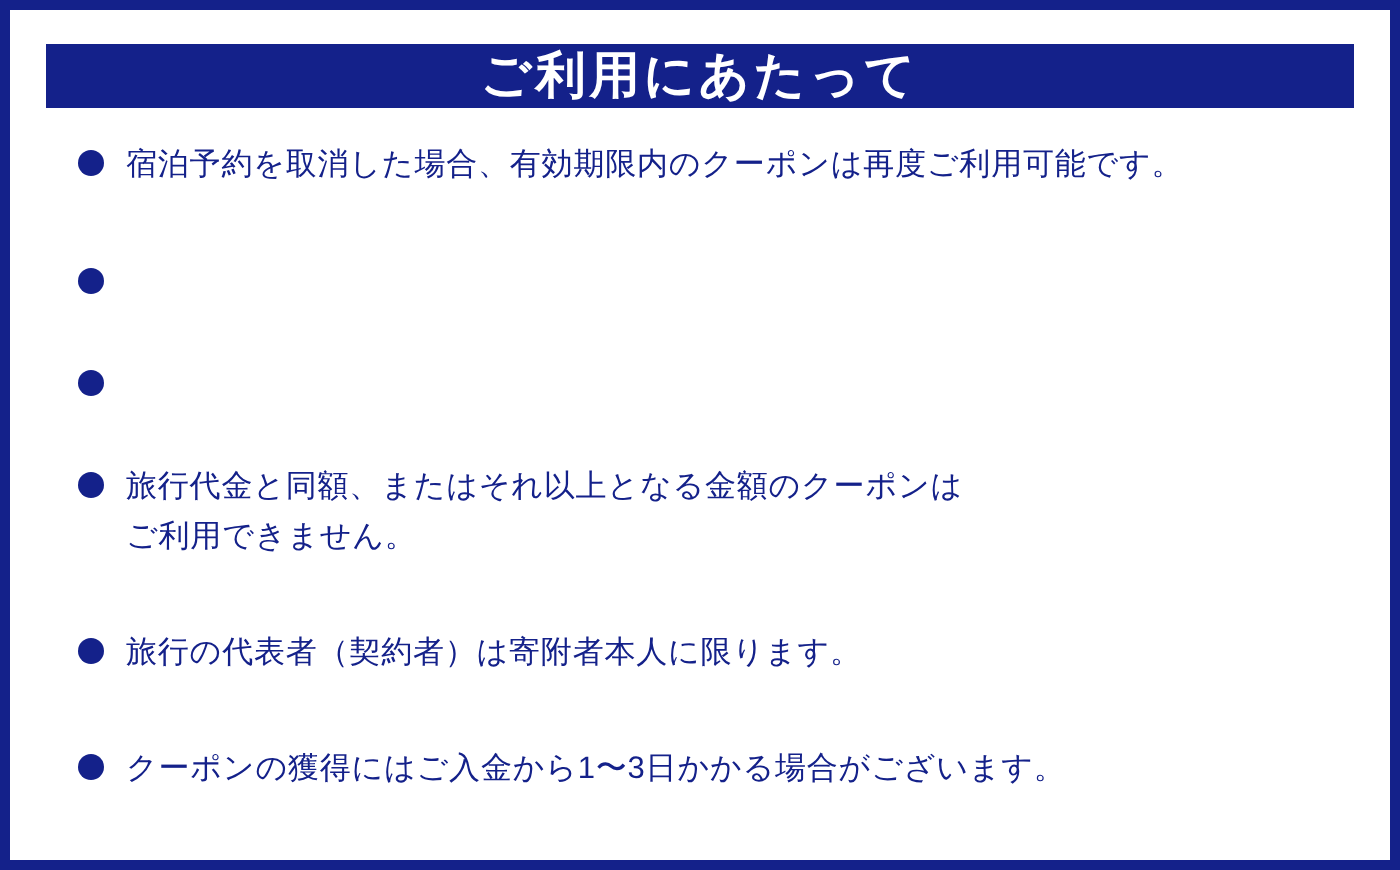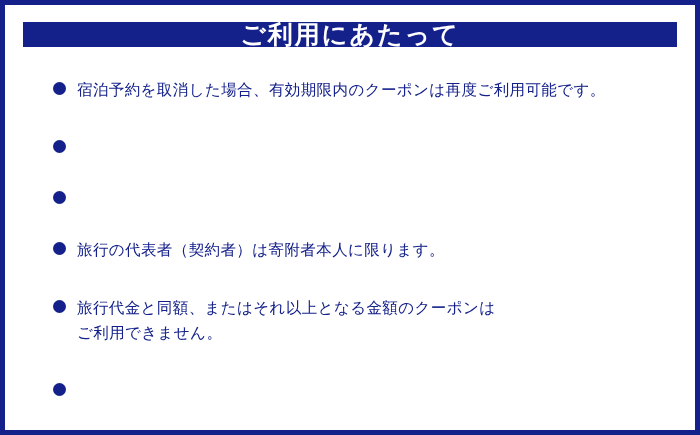--- a/index.html
+++ b/index.html
@@ -31,21 +31,21 @@
     align-items: center;
     justify-content: center;
     letter-spacing: 2px;
   }
   .title-bar .title-text {
     font-size: 25px;
     font-weight: bold;
     line-height: 1;
   }
   .list {
-    margin: 16px;
+    margin: 2px;
     padding: 0;
     list-style: none;
     flex: 1;
     display: flex;
     flex-direction: column;
     justify-content: flex-start;
     padding-top: 14px;
     gap: 20px;
   }
   .item {
@@ -90,28 +90,29 @@
     <li class="item">
       <span class="bullet"></span>
     </li>
 
     <li class="item">
       <span class="bullet"></span>
     </li>
 
     <li class="item">
       <span class="bullet"></span>
-      <span class="item-text">旅行の代表者（契約者）は寄附者本人に限ります。</span>
-    </li>
-
-    <li class="item">
-      <span class="bullet"></span>
       <span class="item-text">旅行代金と同額、またはそれ以上となる金額のクーポンは
 ご利用できません。</span>
     </li>
 
     <li class="item">
       <span class="bullet"></span>
+      <span class="item-text">旅行の代表者（契約者）は寄附者本人に限ります。</span>
+    </li>
+
+    <li class="item">
+      <span class="bullet"></span>
+      <span class="item-text">クーポンの獲得にはご入金から1〜3日かかる場合がございます。</span>
     </li>
 
   </ul>
 
 </div>
 
 </body></html>

